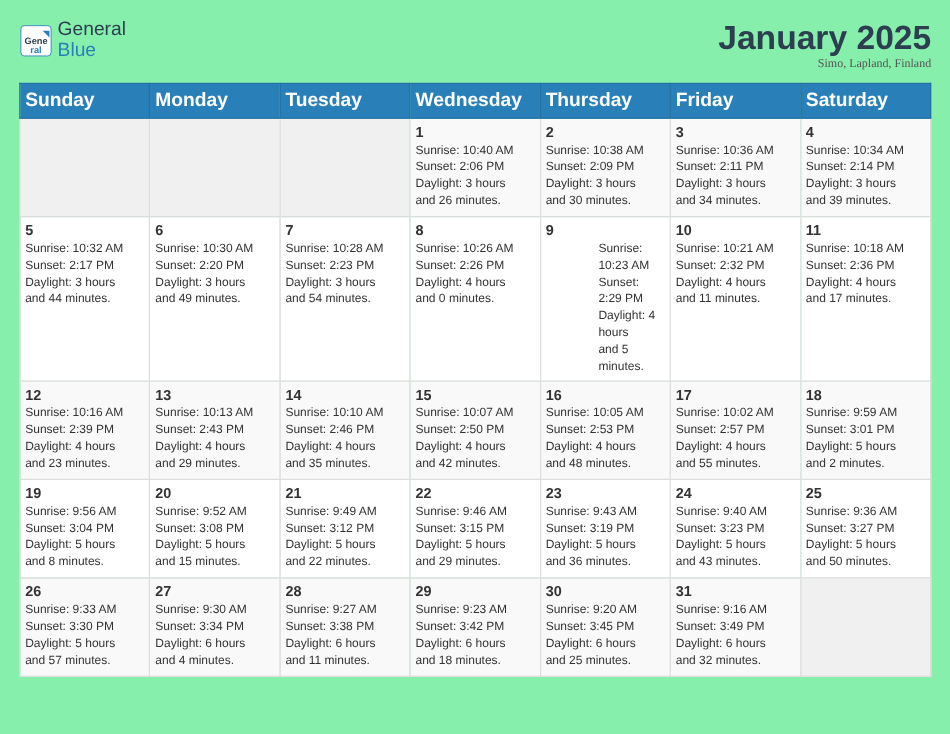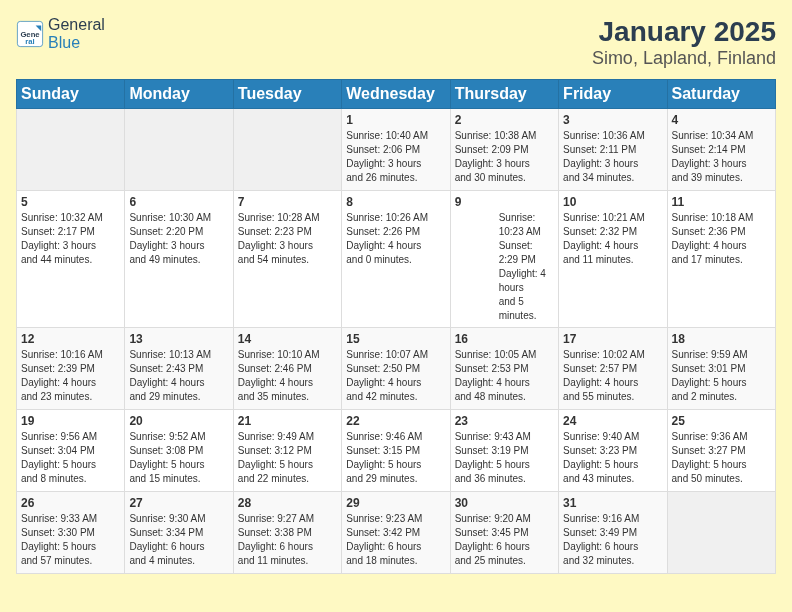--- a/index.html
+++ b/index.html
@@ -7,21 +7,21 @@
       font-family: Arial, sans-serif;
       background: #fff;
       width: 792px;
       height: 612px;
       overflow: hidden;
     }
     .container {
       width: 792px;
       height: 612px;
       padding: 16px;
-      background: #fef9c3;
+      background: #86efac;
     }
     .header {
       display: flex;
       justify-content: space-between;
       align-items: flex-start;
       margin-bottom: 10px;
     }
     .logo {
       display: flex;
       align-items: center;
@@ -35,23 +35,24 @@
     }
     .title-block {
       text-align: right;
     }
     .title-block h1 {
       font-size: 28px;
       font-weight: bold;
       color: #2c3e50;
     }
     .title-block h2 {
-      font-size: 18px;
+      font-size: 10px;
       font-weight: normal;
       color: #555;
+      font-family: Liberation Serif, serif;
     }
     .calendar {
       width: 100%;
       border-collapse: collapse;
       table-layout: fixed;
     }
     .calendar thead tr {
       background-color: #2980b9;
     }
     .calendar thead th {

